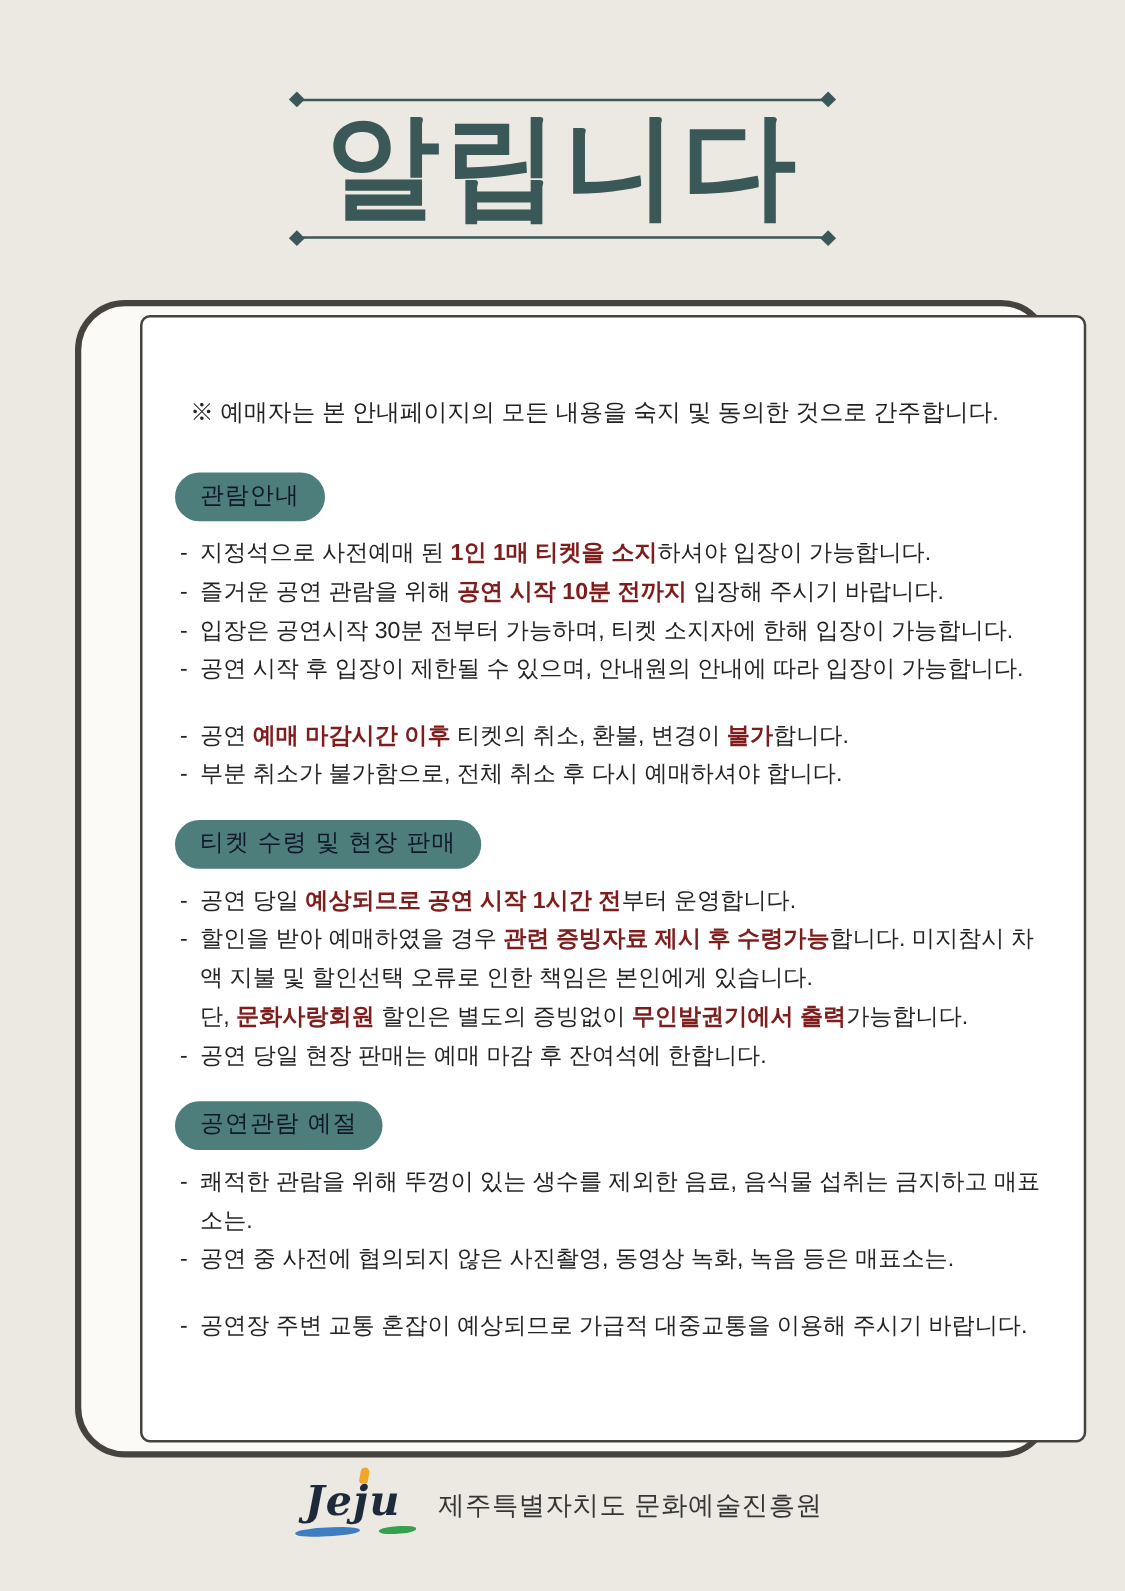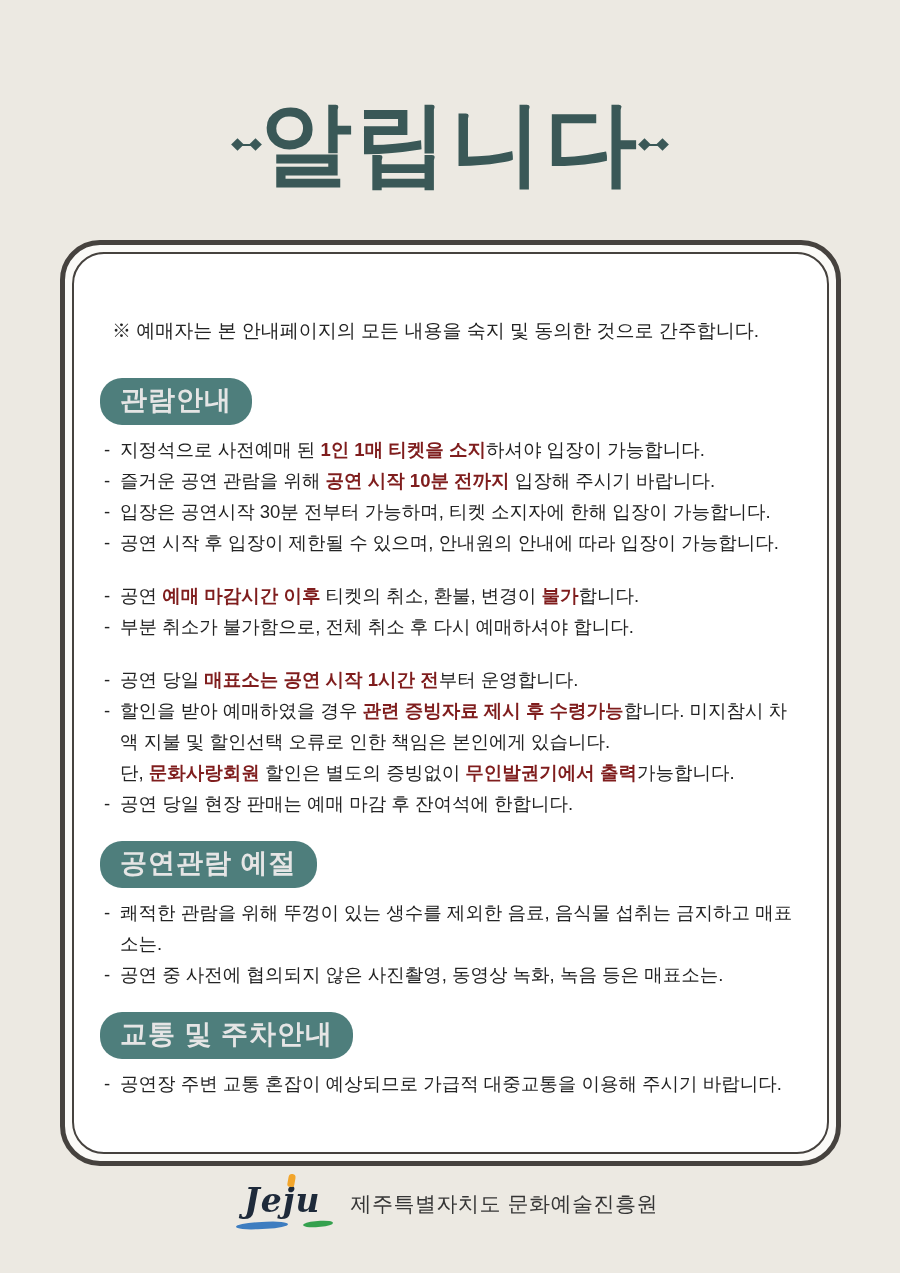--- a/index.html
+++ b/index.html
@@ -11,22 +11,22 @@
   html,body{width:900px; height:1273px;}
   body{
     background:var(--bg);
     font-family:"Liberation Sans", sans-serif;
     color:var(--ink);
     position:relative;
     overflow:hidden;
   }
   
   .title-block{
-    position:absolute; top:94px; left:233px; width:434px;
-    display:flex; flex-direction:row; align-items:center;
+    position:absolute; top:75px; left:233px; width:434px;
+    display:flex; flex-direction:column; align-items:center;
   }
   .deco-line{
     width:100%; display:flex; align-items:center;
   }
   .deco-line .rule{
     flex:1; height:2px; background:var(--teal-dark);
   }
   .diamond{
     width:9px; height:9px; background:var(--teal-dark);
     transform:rotate(45deg); flex:none;
@@ -37,33 +37,34 @@
     margin:2px 0 4px 0; text-align:center; white-space:nowrap;
   }
   
   .board{
     position:absolute; left:60px; top:240px; width:781px; height:926px;
     border:5px solid var(--border-dark); border-radius:40px;
     padding:7px; background:#fbfaf7;
   }
   .board-inner{
     width:100%; height:100%;
-    border:2px solid var(--border-dark); border-radius:32px;
+    border:2px solid var(--border-dark); border-radius:8px;
     background:var(--paper);
     padding:62px 34px 0 26px;
     overflow:hidden;
+    margin-left:40px;
   }
   .notice-line{
     font-size:19px; line-height:30px; margin:0 0 32px 12px;
   }
   .section{ margin-bottom:22px; }
   .badge{
     display:inline-block;
-    background:var(--teal-badge); color:#e5e5e5;
-    font-size:27px; font-weight:700; letter-spacing:1px;
+    background:var(--teal-badge); color:#0f172a;
+    font-size:19px; font-weight:400; letter-spacing:1px;
     line-height:1; padding:9px 20px 11px 20px;
     border-radius:22px; margin-bottom:9px;
   }
   .item{
     display:flex; align-items:flex-start;
     font-size:18.5px; line-height:31px; margin-left:4px;
   }
   .item .dash{ width:16px; flex:none; }
   .item .txt{ flex:1; }
   .item b{ font-weight:700; color:#7f1d1d; }
@@ -131,41 +132,41 @@
             <span class="dash">-</span>
             <span class="txt">공연 시작 후 입장이 제한될 수 있으며, 안내원의 안내에 따라 입장이 가능합니다.</span>
           </div></section>
         <section class="section"><div class="item">
             <span class="dash">-</span>
             <span class="txt">공연 <b>예매 마감시간 이후</b> 티켓의 취소, 환불, 변경이 <b>불가</b>합니다.</span>
           </div><div class="item">
             <span class="dash">-</span>
             <span class="txt">부분 취소가 불가함으로, 전체 취소 후 다시 예매하셔야 합니다.</span>
           </div></section>
-        <section class="section"><div class="item">
+        <section class="section"><div class="badge">티켓 수령 및 현장 판매</div><div class="item">
             <span class="dash">-</span>
-            <span class="txt">공연 당일 <b>매표소는 공연 시작 1시간 전</b>부터 운영합니다.</span>
+            <span class="txt">공연 당일 <b>예상되므로 공연 시작 1시간 전</b>부터 운영합니다.</span>
           </div><div class="item">
             <span class="dash">-</span>
             <span class="txt">할인을 받아 예매하였을 경우 <b>관련 증빙자료 제시 후 수령가능</b>합니다. 미지참시 차액 지불 및 할인선택 오류로 인한 책임은 본인에게 있습니다.</span>
           </div><div class="item">
             <span class="dash"></span>
             <span class="txt">단, <b>문화사랑회원</b> 할인은 별도의 증빙없이 <b>무인발권기에서 출력</b>가능합니다.</span>
           </div><div class="item">
             <span class="dash">-</span>
             <span class="txt">공연 당일 현장 판매는 예매 마감 후 잔여석에 한합니다.</span>
           </div></section>
         <section class="section"><div class="badge">공연관람 예절</div><div class="item">
             <span class="dash">-</span>
             <span class="txt">쾌적한 관람을 위해 뚜껑이 있는 생수를 제외한 음료, 음식물 섭취는 금지하고 매표소는.</span>
           </div><div class="item">
             <span class="dash">-</span>
             <span class="txt">공연 중 사전에 협의되지 않은 사진촬영, 동영상 녹화, 녹음 등은 매표소는.</span>
           </div></section>
-        <section class="section"><div class="badge">교통 및 주차안내</div><div class="item">
+        <section class="section"><div class="item">
             <span class="dash">-</span>
             <span class="txt">공연장 주변 교통 혼잡이 예상되므로 가급적 대중교통을 이용해 주시기 바랍니다.</span>
           </div></section>
       </div>
   </div>
 </div>
 
 <div class="footer">
   <span class="jeju-logo">
     <span>Jeju</span>

